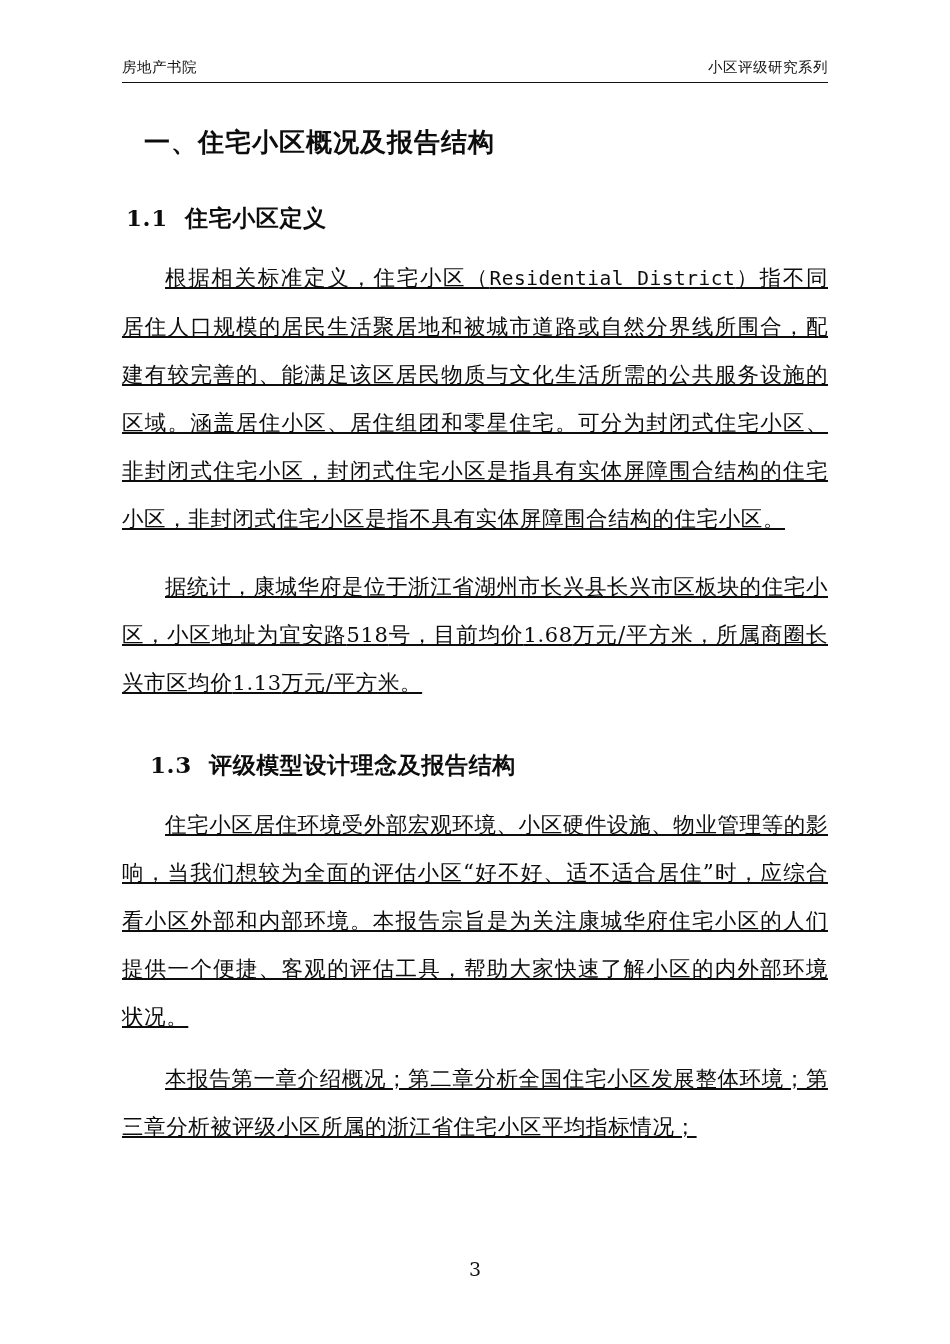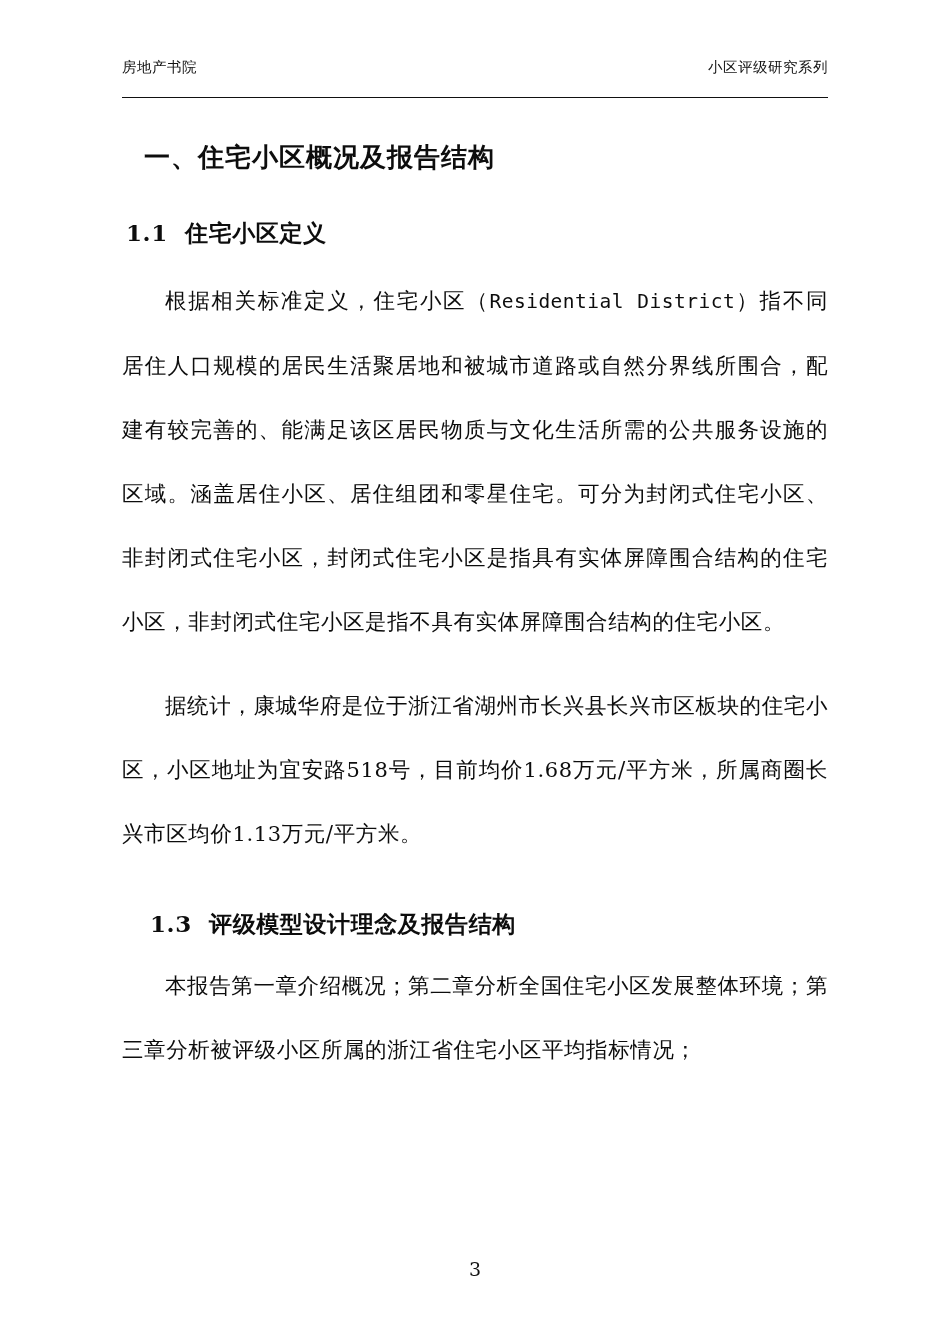--- a/index.html
+++ b/index.html
@@ -25,21 +25,21 @@
   }
   
   .header-row {
     display: flex;
     justify-content: space-between;
     align-items: flex-end;
     font-family: "DejaVu Sans", sans-serif;
     font-size: 14.5px;
     letter-spacing: 0.5px;
     color: #111;
-    padding-bottom: 20px;
+    padding-bottom: 5px;
     border-bottom: 1.3px solid #111;
   }
   .header-left { white-space: nowrap; }
   .header-right { white-space: nowrap; text-align: center; }
 
   
   h1.sec-title {
     font-family: "DejaVu Sans", sans-serif;
     font-size: 26px;
     font-weight: bold;
@@ -59,26 +59,27 @@
     padding-left: 28px;
   }
   .num {
     font-family: "DejaVu Serif", serif;
     font-weight: bold;
   }
 
   
   p.body {
     font-size: 21.5px;
-    line-height: 64px;
+    line-height: 48px;
     margin: 20px 0 0 0;
     text-align: justify;
     text-justify: inter-ideograph;
     text-indent: 2em;
     letter-spacing: 0.6px;
+    text-decoration: underline;
   }
   p.tight {
     margin-top: 14px;
   }
   .latin {
     font-family: "DejaVu Sans Mono", monospace;
     font-size: 19.5px;
     letter-spacing: 0.5px;
   }
   .figure {
@@ -120,20 +121,23 @@
     </p>
 
     <p class="body">
       <span>据统计，康城华府是位于浙江省湖州市长兴县长兴市区板块的住宅小区，小区地址为宜安路</span><span class="figure">518</span><span>号，目前均价</span><span class="figure">1.68</span><span>万元/平方米，所属商圈长兴市区均价</span><span class="figure">1.13</span><span>万元/平方米。</span>
     </p>
 
     <h2 class="sub-title indent">
       <span class="num">1.3</span>
       &nbsp;<span>评级模型设计理念及报告结构</span>
     </h2>
+    <p class="body">
+      <span>住宅小区居住环境受外部宏观环境、小区硬件设施、物业管理等的影响，当我们想较为全面的评估小区“好不好、适不适合居住”时，应综合看小区外部和内部环境。本报告宗旨是为关注康城华府住宅小区的人们提供一个便捷、客观的评估工具，帮助大家快速了解小区的内外部环境状况。</span>
+    </p>
     <p class="body tight">
       <span>本报告第一章介绍概况；第二章分析全国住宅小区发展整体环境；第三章分析被评级小区所属的浙江省住宅小区平均指标情况；</span>
     </p>
 
   </div>
 
   <div class="page-number">3</div>
 </div>
 
 </body></html>

